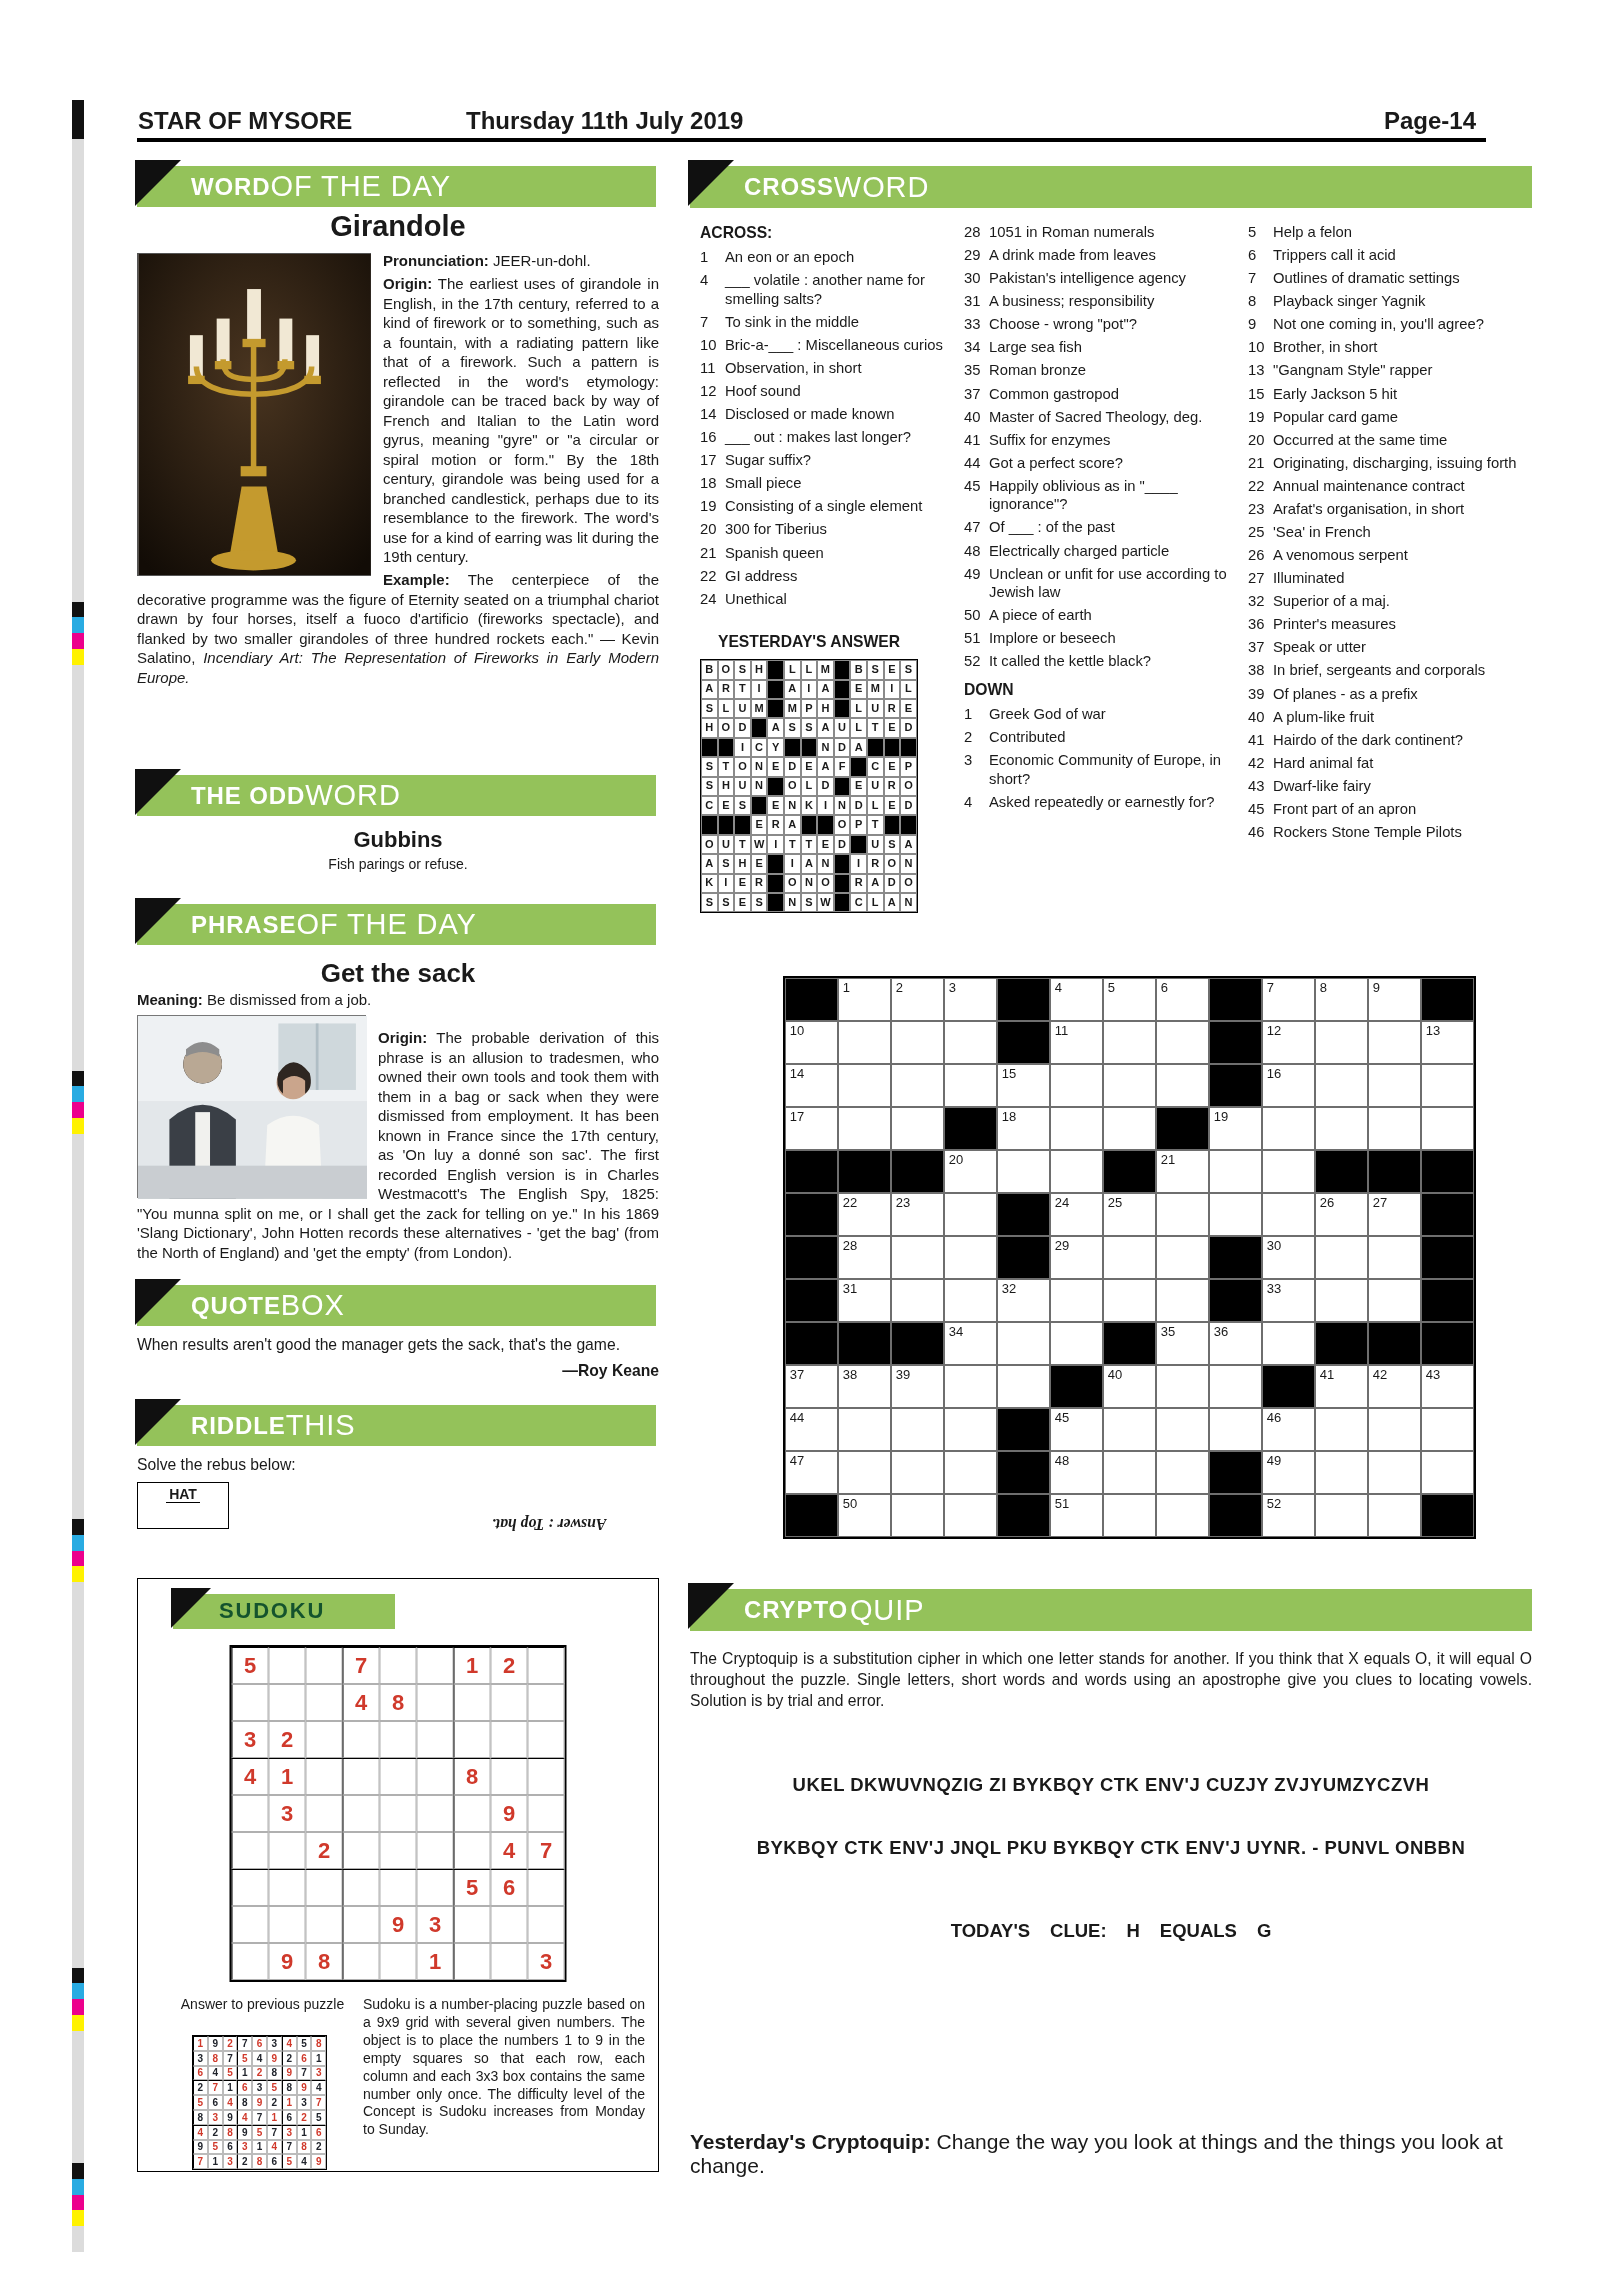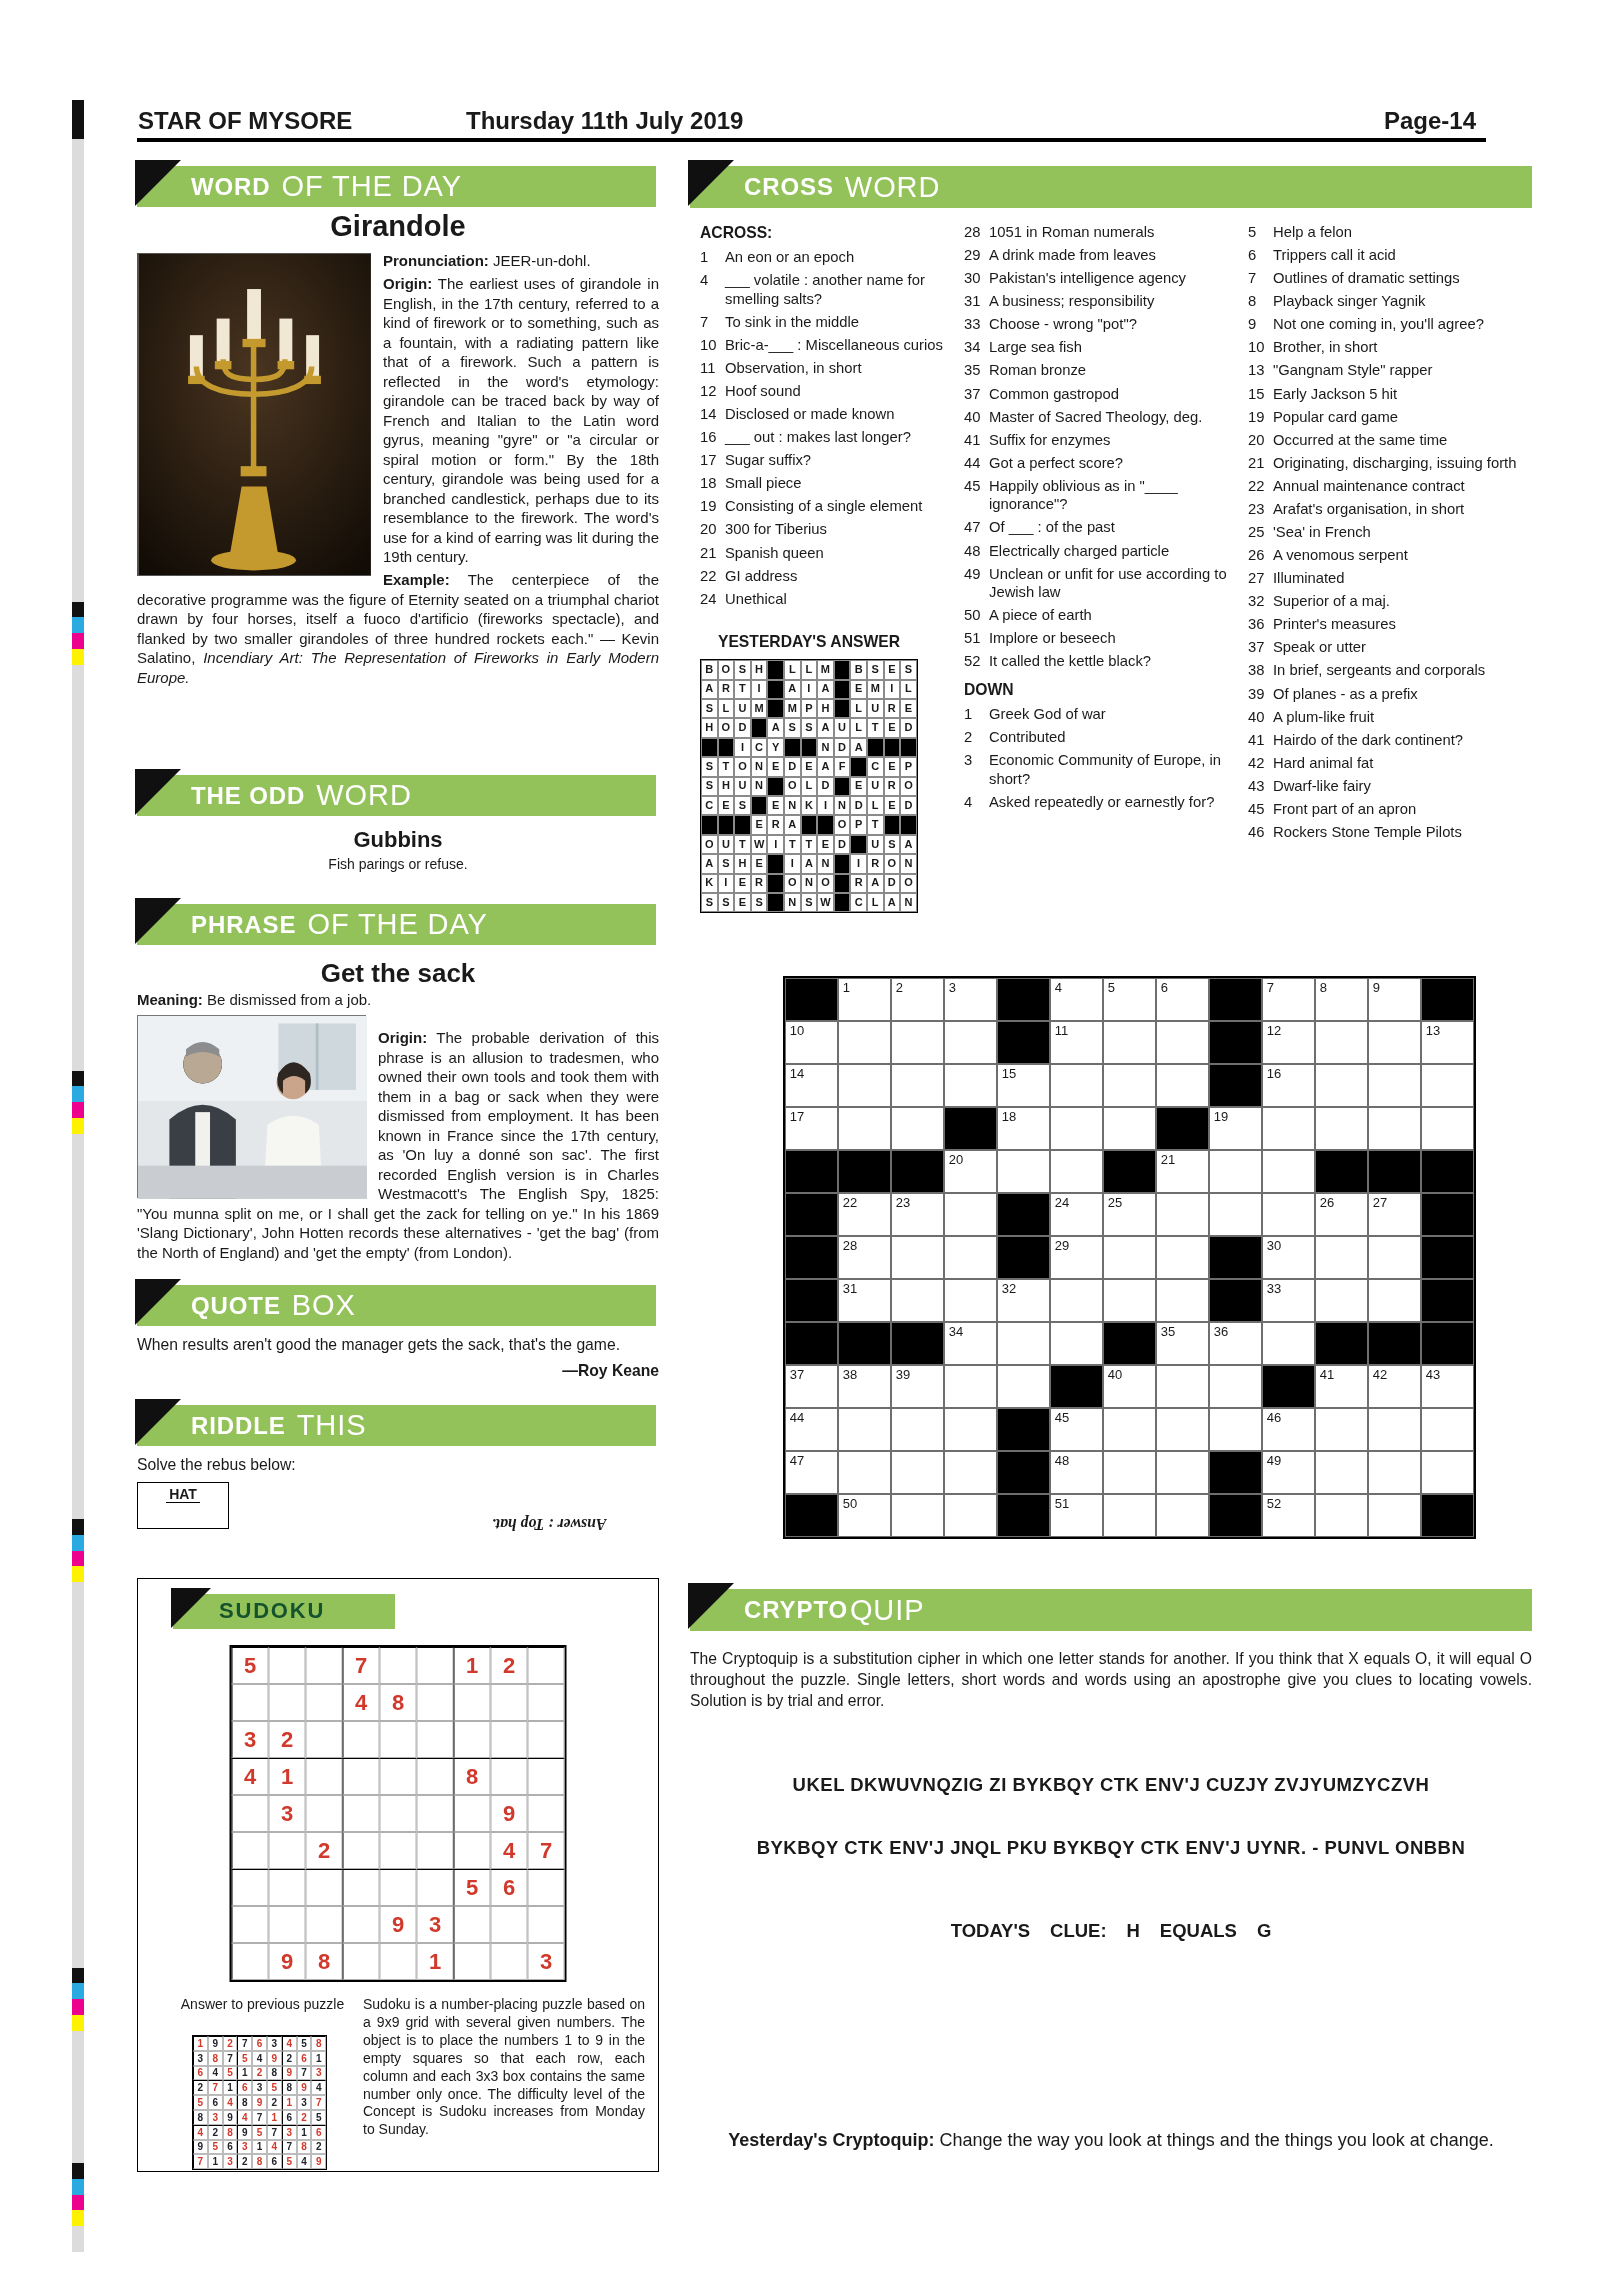--- a/index.html
+++ b/index.html
@@ -15,21 +15,21 @@
 
   
   .regbar{position:absolute;left:72px;top:138px;width:12px;height:2114px;background:#dcdcdc;}
   .regsq{position:absolute;left:72px;width:12px;height:15.7px;}
   .regblk{background:#111;} .regcyan{background:#29abe2;} .regmag{background:#ec008c;} .regyel{background:#fff200;}
 
   
   .sec{position:absolute;height:41px;background:#94c25a;color:#fff;display:flex;align-items:center;padding-left:54px;box-sizing:border-box;}
   .sec .tri{position:absolute;left:-1.8px;top:-6.5px;width:0;height:0;border-top:46px solid #101010;border-right:46px solid transparent;}
   .sec .sb{font-weight:bold;font-size:24px;letter-spacing:0.9px;position:relative;}
-  .sec .sl{font-weight:normal;font-size:29px;letter-spacing:0.9px;margin-left:11px;position:relative;}
+  .sec .sl{font-weight:normal;font-size:29px;letter-spacing:0.9px;position:relative;}
 
   
   .wod-title{position:absolute;left:137px;top:210px;width:522px;text-align:center;font-size:29px;font-weight:bold;}
   .wod-body{position:absolute;left:137px;top:251px;width:522px;height:522px;overflow:hidden;font-size:15px;line-height:1.3;text-align:justify;}
   .wod-img{float:left;width:234px;height:323px;margin:1.8px 12px 5.5px 0;border:0.9px solid #555;box-sizing:border-box;}
   .wod-body p{margin:0 0 3.7px 0;}
 
   
   .odd-word{position:absolute;left:137px;top:827px;width:522px;text-align:center;font-size:22px;font-weight:bold;}
   .odd-def{position:absolute;left:137px;top:856px;width:522px;text-align:center;font-size:14px;}
@@ -79,21 +79,21 @@
   .xgrid{position:absolute;left:783px;top:976px;display:grid;grid-template-columns:repeat(13,53px);grid-auto-rows:43px;border:2.8px solid #000;background:#fff;}
   .xcell{border:0.9px solid #6e6e6e;position:relative;box-sizing:border-box;}
   .xcell.blk{background:#000;}
   .xn{position:absolute;top:0.9px;left:3.7px;font-size:13px;}
 
   
   .cq-intro{position:absolute;left:690px;top:1648px;width:842px;font-size:15.7px;line-height:1.35;text-align:justify;}
   .cq-line1{position:absolute;left:690px;top:1774px;width:842px;text-align:center;font-size:18.5px;font-weight:bold;letter-spacing:0.5px;}
   .cq-line2{position:absolute;left:690px;top:1837px;width:842px;text-align:center;font-size:18.5px;font-weight:bold;letter-spacing:0.5px;}
   .cq-clue{position:absolute;left:690px;top:1920px;width:842px;text-align:center;font-size:18.5px;font-weight:bold;word-spacing:14.8px;}
-  .cq-yesterday{position:absolute;left:690px;top:2130px;width:842px;text-align:center;font-size:18px;}
+  .cq-yesterday{position:absolute;left:690px;top:2130px;width:842px;text-align:left;font-size:21px;}
   .b{font-weight:bold;}
 </style>
 </head>
 <body>
 
 <div id="page">
 
   <div class="hdr-paper">STAR OF MYSORE</div>
   <div class="hdr-date">Thursday 11th July 2019</div>
   <div class="hdr-page">Page-14</div>

